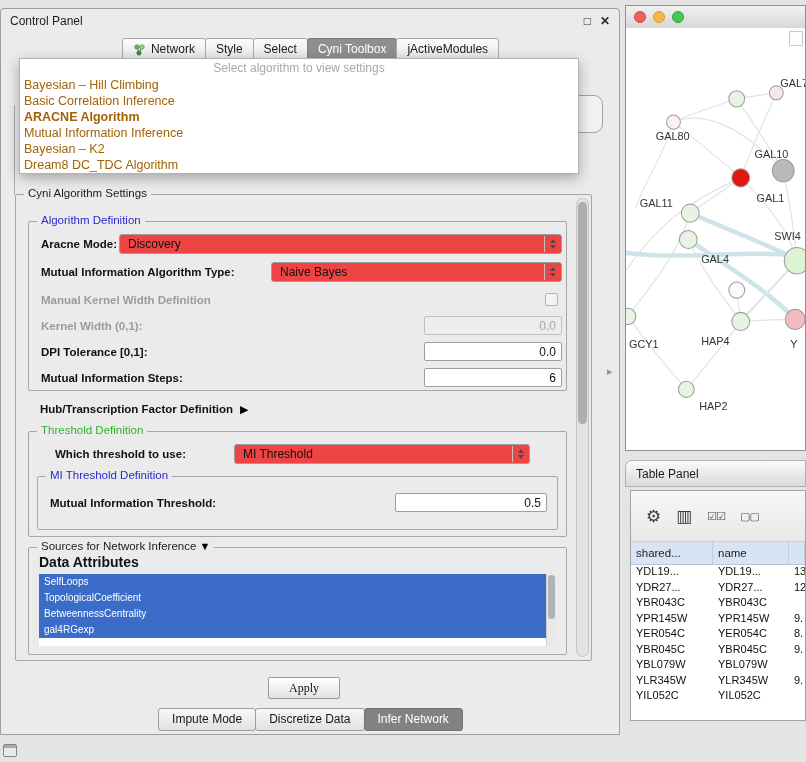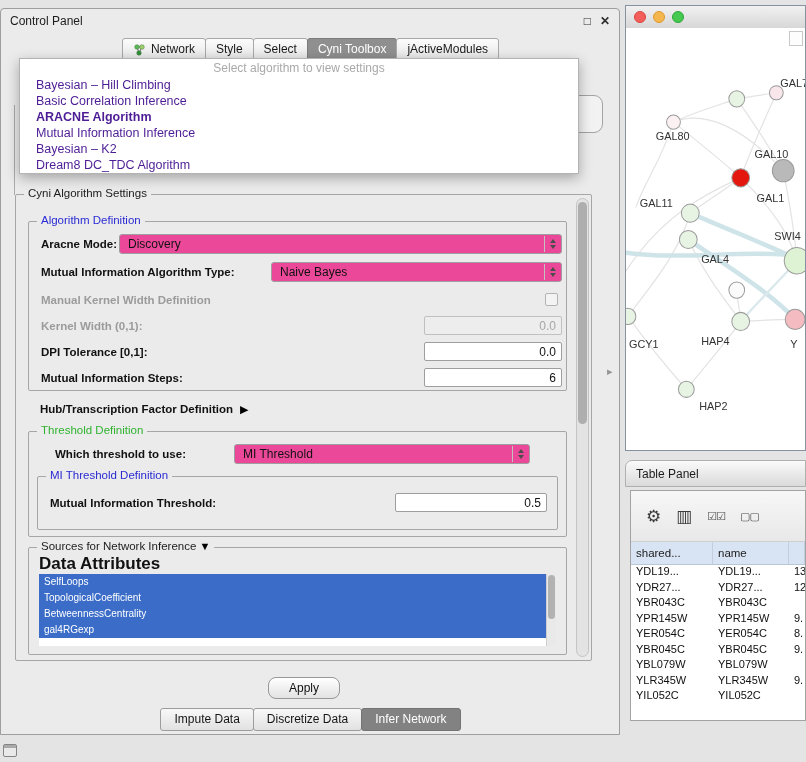--- a/index.html
+++ b/index.html
@@ -32,67 +32,67 @@
   
   .frag-roundrect{position:absolute;left:556px;top:86px;width:44px;height:36px;border:1px solid #a3a3a3;border-radius:9px;background:#f2f2f2;z-index:1;}
   .frag-vline{position:absolute;left:13px;top:96px;height:90px;width:0;border-left:1px solid #ababab;z-index:1;}
 
   
   .algo-popup{
     position:absolute;left:18px;top:49px;width:560px;height:116px;background:#fff;
     border:1px solid #b3b3b3;box-shadow:0 4px 12px rgba(0,0,0,0.30);z-index:20;box-sizing:border-box;padding-top:1px;
   }
   .algo-popup-header{height:17px;line-height:17px;text-align:center;color:#a9a9a9;font-size:12px;}
-  .popup-item{height:16px;line-height:16px;font-size:12.5px;padding-left:16px;color:#4c1d95;white-space:nowrap;}
+  .popup-item{height:16px;line-height:16px;font-size:12.5px;padding-left:4px;color:#a16207;white-space:nowrap;}
   .popup-item.bold{font-weight:bold;}
 
   
   .group{position:absolute;border:1px solid #a6a6a6;border-radius:2px;box-sizing:border-box;}
   .group-title{position:absolute;top:-8px;left:8px;background:#ebebeb;padding:0 4px;font-size:11.5px;color:#1c1c1c;white-space:nowrap;}
   .group-title.blue{color:#2a2ad4;}
   .group-title.green{color:#2fb32f;}
 
   .settings-group{left:14px;top:185px;width:577px;height:467px;}
 
   .algo-group{left:12px;top:26px;right:24px;height:170px;}
   .arow{position:absolute;left:0;right:0;height:20px;}
   .lbl{position:absolute;left:12px;top:0;line-height:20px;font-size:11.5px;font-weight:bold;color:#111;white-space:nowrap;}
   .lbl.disabled{color:#9b9b9b;}
 
-  .combo{position:absolute;top:0;height:20px;background:#ec4899;border:1px solid #9e9e9e;border-radius:3px;box-sizing:border-box;}
+  .combo{position:absolute;top:0;height:20px;background:#ef4444;border:1px solid #9e9e9e;border-radius:3px;box-sizing:border-box;}
   .combo-val{position:absolute;left:8px;top:0;line-height:18px;font-size:12px;color:#111;white-space:nowrap;}
   .combo-arrows{position:absolute;right:1px;top:1px;bottom:1px;width:15px;border-left:1px solid #c2c2c2;display:flex;flex-direction:column;align-items:center;justify-content:center;gap:2px;}
   .combo-arrows i{display:block;width:0;height:0;border-left:3.5px solid transparent;border-right:3.5px solid transparent;}
   .combo-arrows i.up{border-bottom:4px solid #4c4c4c;}
   .combo-arrows i.dn{border-top:4px solid #4c4c4c;}
 
   .field{position:absolute;top:0;height:19px;box-sizing:border-box;border:1px solid #9e9e9e;border-radius:2px;background:#fff;
     font-size:12px;text-align:right;padding:0 5px;font-family:"Liberation Sans",sans-serif;color:#111;}
   .field:disabled{background:#ededed;color:#a6a6a6;border-color:#c0c0c0;}
   .checkbox{position:absolute;width:13px;height:13px;border:1px solid #b3b3b3;background:#f3f3f3;border-radius:2px;box-sizing:border-box;}
 
   .hub-row{position:absolute;left:24px;top:205px;height:18px;display:flex;align-items:center;gap:7px;}
   .hub-row .hlbl{font-size:11.5px;font-weight:bold;color:#111;}
   .tri{font-size:11px;color:#000;}
 
   .threshold-group{left:12px;top:236px;right:24px;height:106px;}
   .mi-group{left:8px;top:44px;right:8px;height:54px;}
 
   .sources-group{left:12px;top:352px;right:24px;height:108px;}
-  .attr-label{position:absolute;left:10px;top:6px;font-size:17px;font-weight:bold;color:#111;}
+  .attr-label{position:absolute;left:10px;top:6px;font-size:14px;font-weight:bold;color:#111;}
   .attr-list{position:absolute;left:10px;right:10px;top:26px;bottom:8px;background:#fff;overflow:hidden;}
   .attr-item{height:16px;line-height:16px;font-size:10px;color:#fff;background:#3a6cc8;padding-left:5px;margin-right:10px;white-space:nowrap;}
   .attr-scroll{position:absolute;right:0;top:0;bottom:0;width:10px;background:#e9e9e9;border-left:1px solid #cfcfcf;box-sizing:border-box;}
   .attr-scroll .thumb{position:absolute;left:1px;right:1px;top:1px;height:44px;background:#b2b2b2;border-radius:4px;}
 
   .v-scrollbar{position:absolute;right:2px;top:3px;bottom:3px;width:13px;background:#e3e3e3;border:1px solid #c4c4c4;border-radius:7px;box-sizing:border-box;}
   .v-thumb{position:absolute;left:1px;right:1px;top:3px;height:222px;background:#aeaeae;border-radius:6px;}
 
-  .apply-btn{position:absolute;left:267px;top:668px;width:72px;height:22px;border:1px solid #989898;border-radius:8px;
-    background:linear-gradient(#ffffff,#e2e2e2);font-size:12px;color:#111;font-family:Liberation Sans, sans-serif;}
+  .apply-btn{position:absolute;left:267px;top:668px;width:72px;height:22px;border:1px solid #989898;border-radius:2px;
+    background:linear-gradient(#ffffff,#e2e2e2);font-size:12px;color:#111;font-family:Liberation Serif, serif;}
 
   .bottom-tabs{position:absolute;left:0;right:0;top:699px;display:flex;justify-content:center;}
   .btab{height:21px;line-height:21px;padding:0 13px;border:1px solid #9d9d9d;margin-right:-1px;
     background:linear-gradient(#f8f8f8,#e1e1e1);font-size:12px;color:#161616;border-radius:3px;white-space:nowrap;}
   .btab.selected{background:#828282;color:#ffffff;border-color:#747474;}
 
   .split-handle{position:absolute;left:607px;top:365px;font-size:11px;color:#949494;}
 
   
   .net-window{position:absolute;left:625px;top:5px;width:181px;height:446px;border:1px solid #87929f;background:#fff;box-sizing:border-box;overflow:hidden;}
@@ -274,21 +274,21 @@
     </div>
 
     <div class="v-scrollbar">
       <div class="v-thumb"></div>
     </div>
   </div>
 
   <button class="apply-btn">Apply</button>
 
   <nav class="bottom-tabs">
-      <div class="btab">Impute Data</div>
+      <div class="btab">Impute Mode</div>
       <div class="btab">Discretize Data</div>
       <div class="btab selected">Infer Network</div>
     </nav>
 </section>
 
 <span class="split-handle">▸</span>
 
 <section class="net-window">
   <header class="mac-titlebar">
     <span class="tl red"></span>

